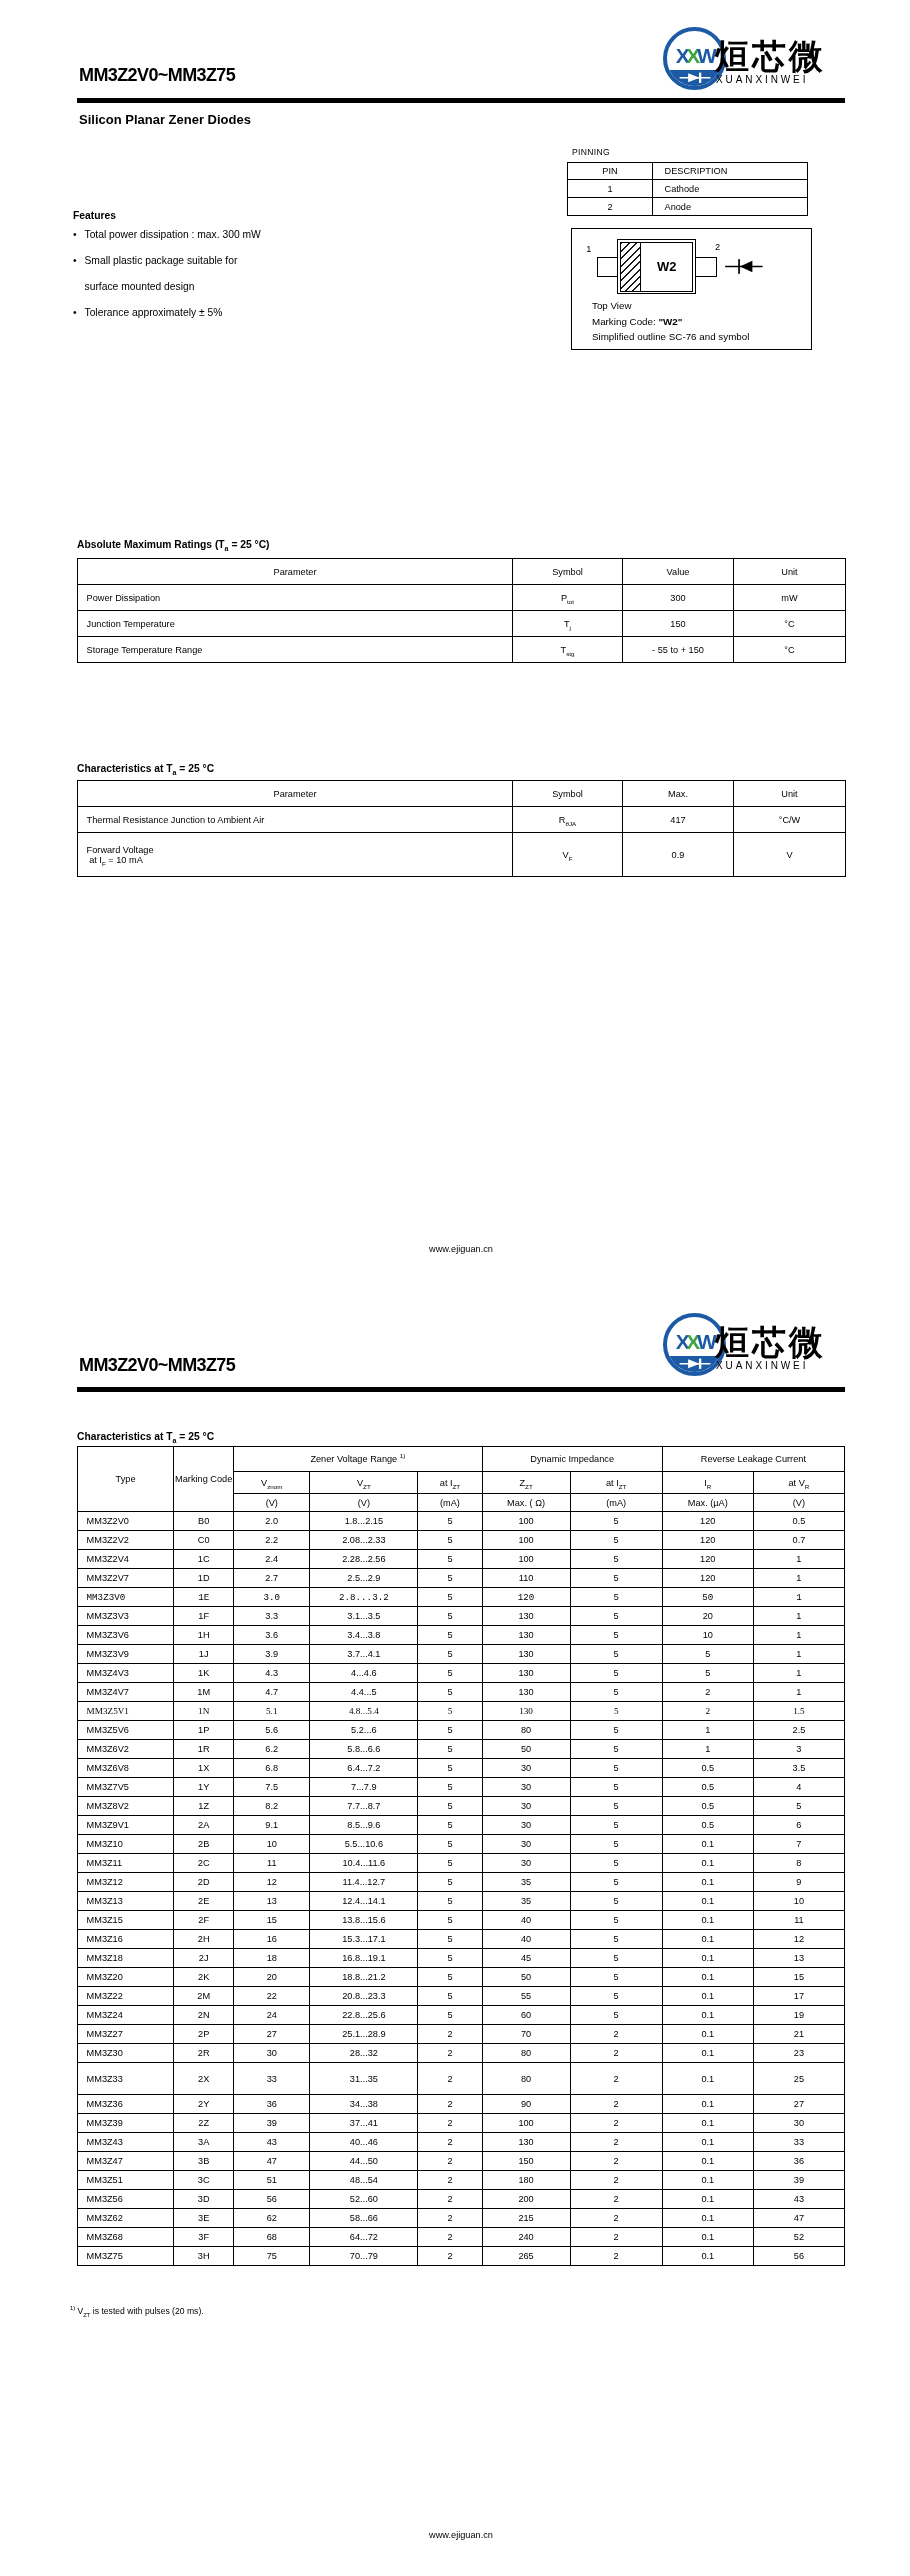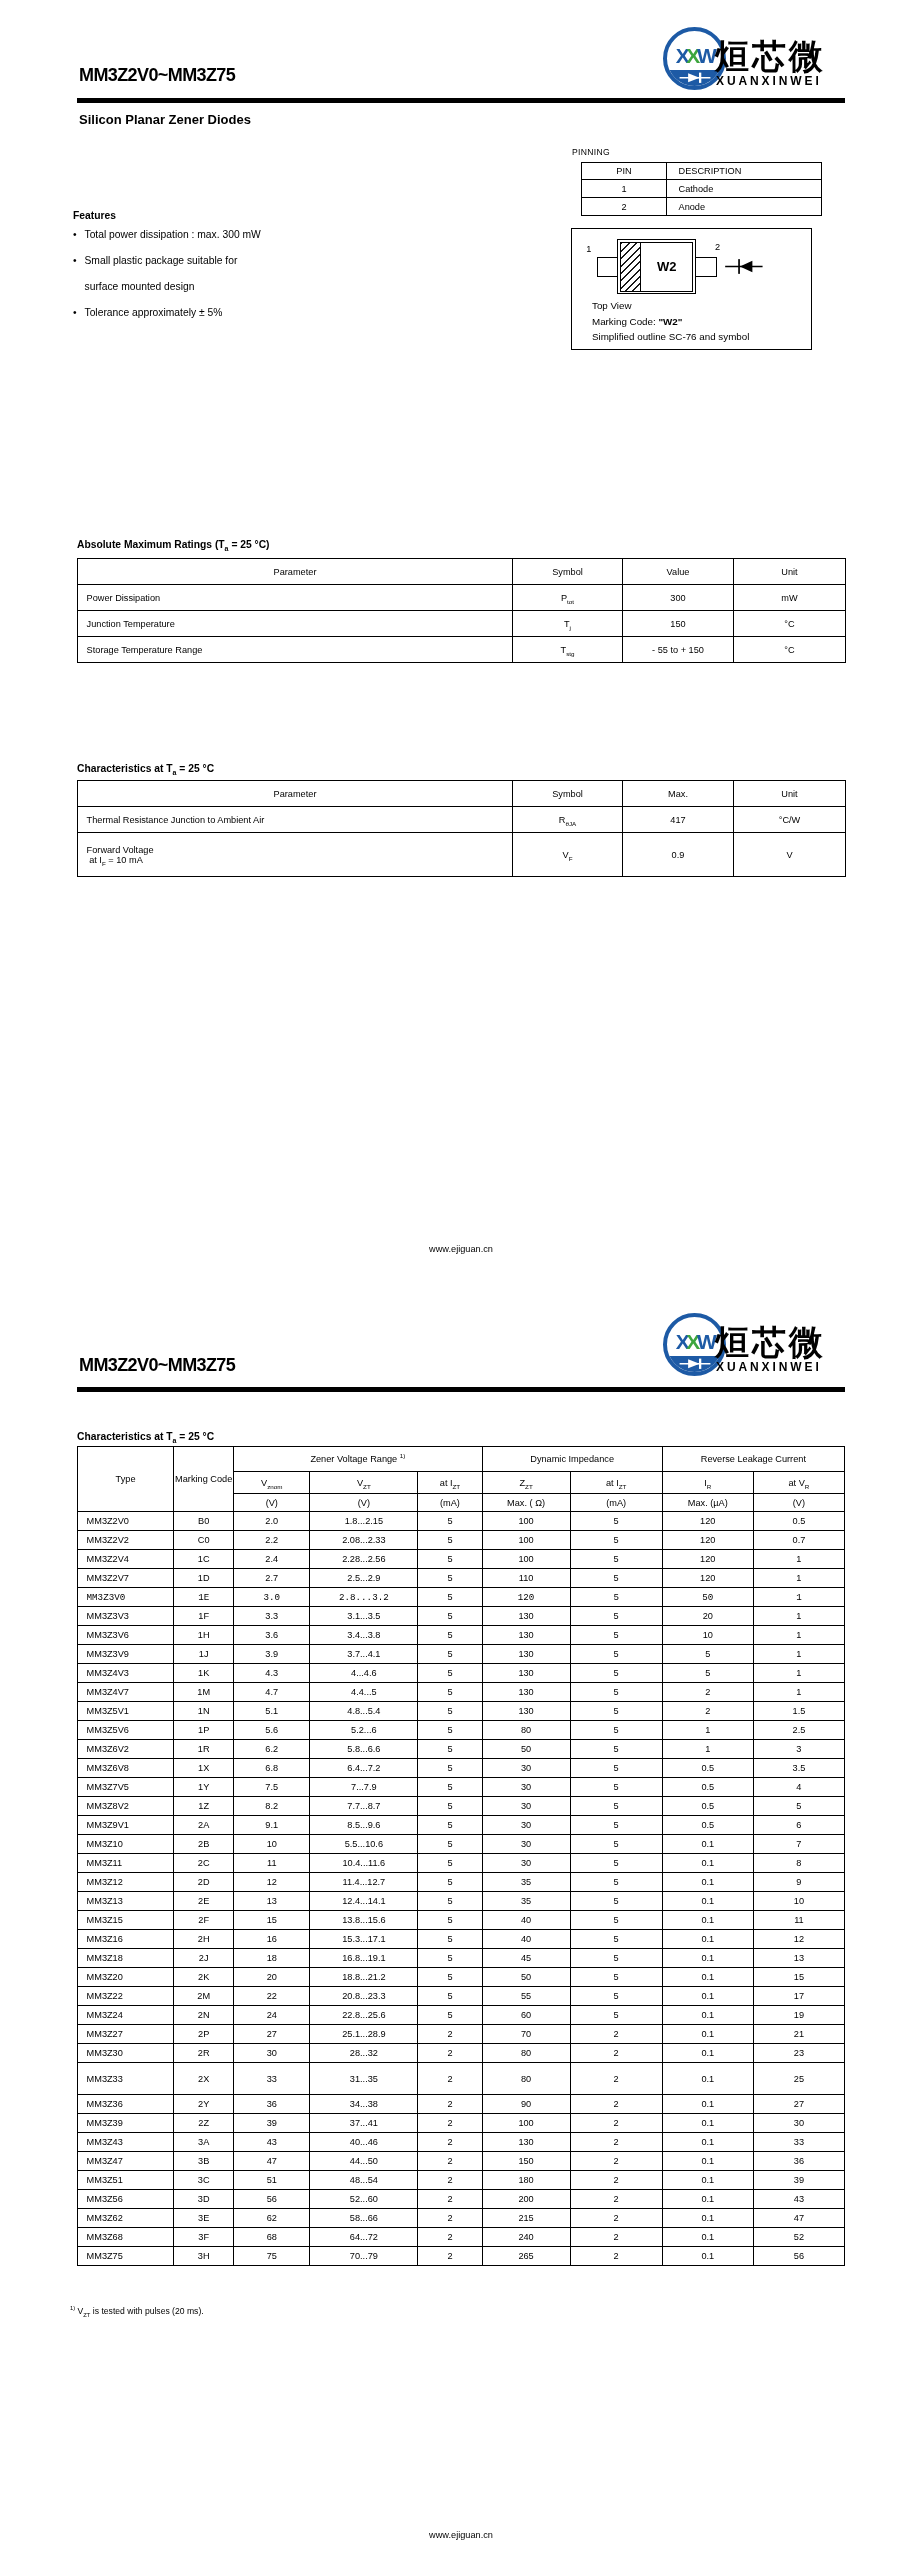--- a/index.html
+++ b/index.html
@@ -21,22 +21,22 @@
   
   .logo{width:224px;height:69px}
   .circ{position:absolute;left:16px;top:3.4px;width:63px;height:63px;border-radius:50%;
         border:4.6px solid #1d5aa5;background:#fff;overflow:hidden}
   .mono{position:absolute;left:0;right:0;top:13.8px;text-align:center;
         font-weight:bold;font-size:21px;letter-spacing:-3.4px;line-height:1}
   .chord{position:absolute;left:0;right:0;bottom:0;height:16.6px;background:#1d5aa5;
          display:flex;align-items:center;justify-content:center}
   .cjk{position:absolute;left:68px;top:15px;font-size:34px;font-weight:bold;
        letter-spacing:2.9px;line-height:1;white-space:nowrap}
-  .latin{position:absolute;left:69px;top:50px;font-size:12px;letter-spacing:2.9px;
-         font-weight:700;white-space:nowrap}
+  .latin{position:absolute;left:69px;top:50px;font-size:10px;letter-spacing:2.9px;
+         font-weight:400;white-space:nowrap}
 
   
   table.grid{border-collapse:collapse;table-layout:fixed;background:#fff;border:1.7px solid #000}
   .grid th,.grid td{border:1.1px solid #000;font-weight:400;font-size:9.2px;
         text-align:center;vertical-align:middle;padding:0;overflow:hidden}
   .grid .left{text-align:left;padding-left:8.6px}
   .pintab{border:1.1px solid #000}
   .pintab th,.pintab td{border:0.9px solid #000}
   .pintab .left{padding-left:11.5px}
 
@@ -87,21 +87,21 @@
     <div id="features-h">Features</div>
     <div id="features-list">
         <div class="feat-line"><span class="bullet">•</span><span>Total power dissipation : max. 300 mW</span></div>
         <div class="feat-line"><span class="bullet">•</span><span>Small plastic package suitable for</span></div>
         <div class="feat-line cont"><span>surface mounted design</span></div>
         <div class="feat-line"><span class="bullet">•</span><span>Tolerance approximately ± 5%</span></div>
       </div>
   </div>
 
   <div class="abs small-label" style="left:572px;top:147px">PINNING</div>
-  <table class="grid pintab abs" style="left:581px;top:162px;width:241px">
+  <table class="grid pintab abs" style="left:567px;top:162px;width:241px">
     <colgroup>
         <col style="width:85px">
         <col style="width:155px">
       </colgroup>
     <thead>
       <tr style="height:17px">
         <th>PIN</th>
         <th class="left">DESCRIPTION</th>
       </tr>
     </thead>
@@ -373,21 +373,21 @@
           <td class="left">MM3Z4V7</td>
           <td>1M</td>
           <td>4.7</td>
           <td>4.4...5</td>
           <td>5</td>
           <td>130</td>
           <td>5</td>
           <td>2</td>
           <td>1</td>
         </tr>
-        <tr style="height: 19px;">
+        <tr style="height: 19px; font-family: Liberation Serif, serif;">
           <td class="left">MM3Z5V1</td>
           <td>1N</td>
           <td>5.1</td>
           <td>4.8...5.4</td>
           <td>5</td>
           <td>130</td>
           <td>5</td>
           <td>2</td>
           <td>1.5</td>
         </tr>

